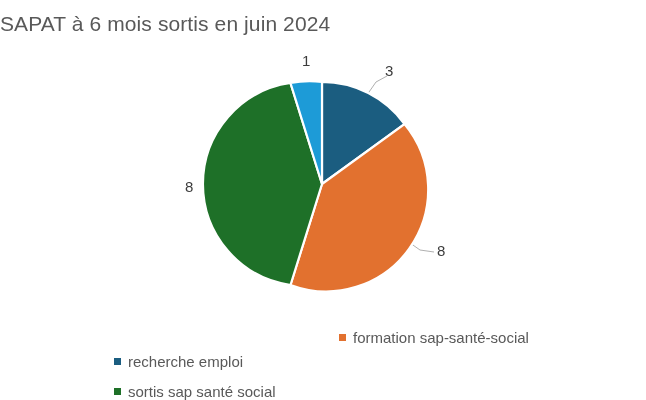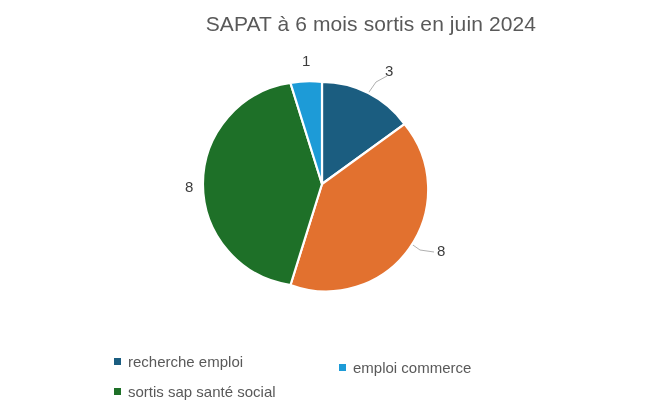--- a/index.html
+++ b/index.html
@@ -17,26 +17,25 @@
     position: relative;
     width: 646px;
     height: 400px;
     background: #ffffff;
   }
   #chart-title {
     position: absolute;
     top: 12px;
     left: 0;
     width: 524px;
-    text-align: right;
+    text-align: left;
     font-size: 21px;
     color: #595959;
     letter-spacing: 0.1px;
     white-space: nowrap;
-    padding-left: 12px;
   }
   #plot-area {
     position: absolute;
     left: 0;
     top: 0;
     width: 646px;
     height: 320px;
   }
   #pie-svg {
     position: absolute;
@@ -121,28 +120,28 @@
 
   </div>
 
   <div id="legend">
 
     <div class="legend-row">
       <div class="legend-item col1">
         <span class="legend-swatch" style="background:#1B5D80"></span>
         <span class="legend-text">recherche emploi</span>
       </div>
+      <div class="legend-item">
+        <span class="legend-swatch" style="background:#E2712F"></span>
+        <span class="legend-text">formation sap-santé-social</span>
+      </div>
     </div>
 
     <div class="legend-row">
       <div class="legend-item col1">
         <span class="legend-swatch" style="background:#1E7028"></span>
         <span class="legend-text">sortis sap santé social</span>
-      </div>
-      <div class="legend-item">
-        <span class="legend-swatch" style="background:#1D9BD7"></span>
-        <span class="legend-text">emploi commerce</span>
       </div>
     </div>
 
   </div>
 
 </div>
 
 </body></html>

